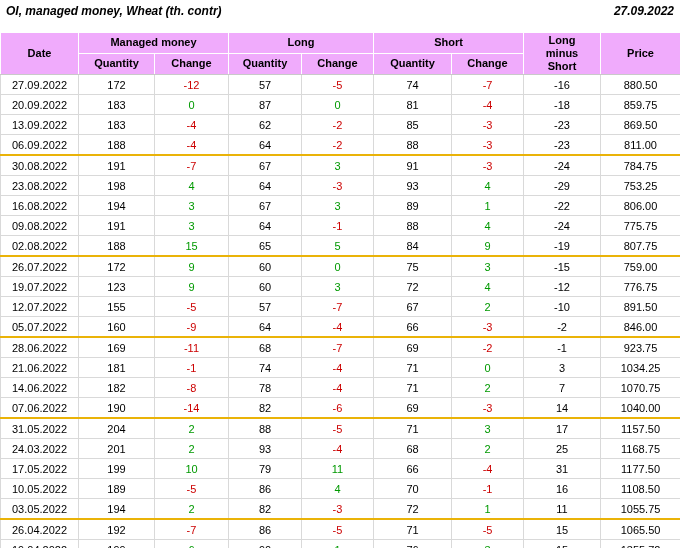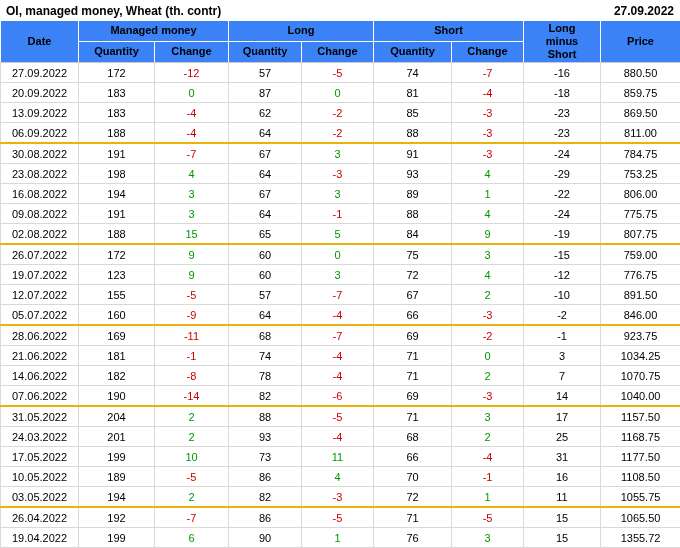--- a/index.html
+++ b/index.html
@@ -10,39 +10,40 @@
     overflow: hidden;
     background: #ffffff;
     font-family: "Liberation Sans", sans-serif;
   }
   .page { width: 680px; }
 
   .title-bar {
     display: flex;
     justify-content: space-between;
     align-items: center;
-    padding: 3px 6px 2px 6px;
+    padding: 3px 6px 14px 6px;
     height: 15px;
+    font-style: italic;
   }
   .title-bar .title,
   .title-bar .date {
     font-size: 12px;
     font-weight: bold;
     color: #000000;
     white-space: nowrap;
   }
 
   table.oi {
     width: 680px;
     border-collapse: collapse;
     table-layout: fixed;
     border: 1px solid #cfcfcf;
   }
   table.oi thead th {
-    background: #3b82f6;
+    background: #f0abfc;
     border: 1px solid #ffffff;
     font-size: 11px;
     font-weight: bold;
     color: #000000;
     text-align: center;
     vertical-align: middle;
     height: 20px;
     padding: 0 10px;
     line-height: 1.2;
   }
@@ -320,21 +321,21 @@
           <td class="neg">-4</td>
           <td>68</td>
           <td class="pos">2</td>
           <td>25</td>
           <td>1168.75</td>
         </tr>
         <tr>
           <td>17.05.2022</td>
           <td>199</td>
           <td class="pos">10</td>
-          <td>73</td>
+          <td>79</td>
           <td class="pos">11</td>
           <td>66</td>
           <td class="neg">-4</td>
           <td>31</td>
           <td>1177.50</td>
         </tr>
         <tr>
           <td>10.05.2022</td>
           <td>189</td>
           <td class="neg">-5</td>

